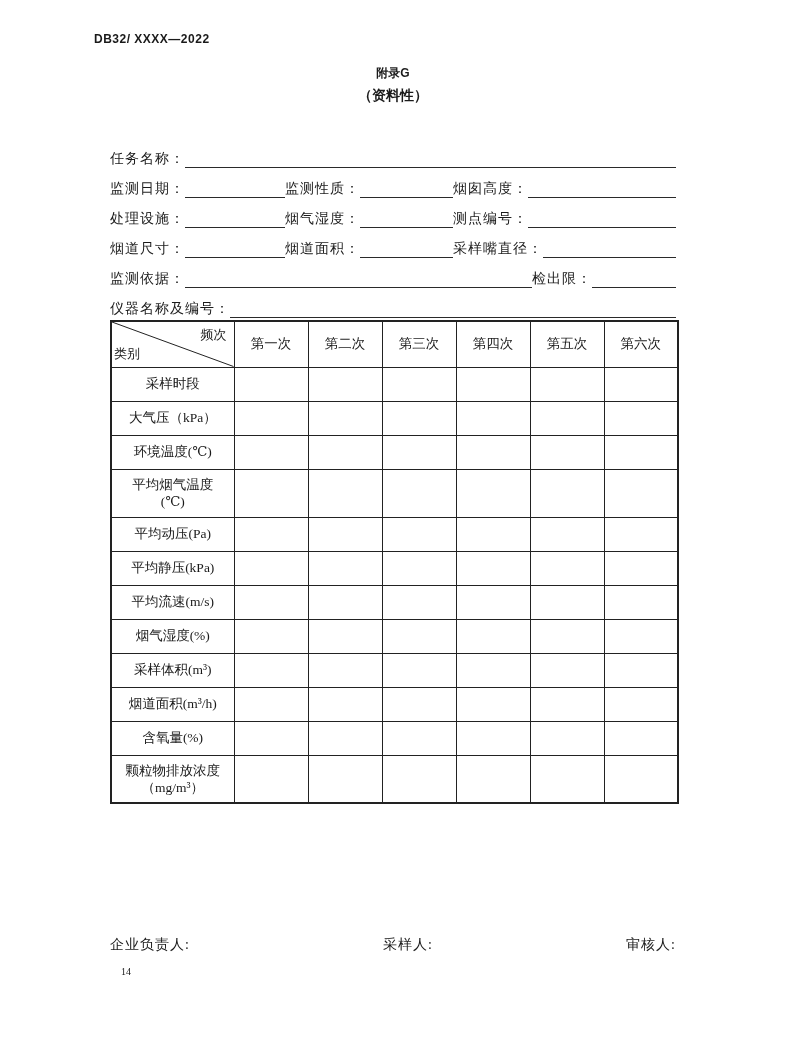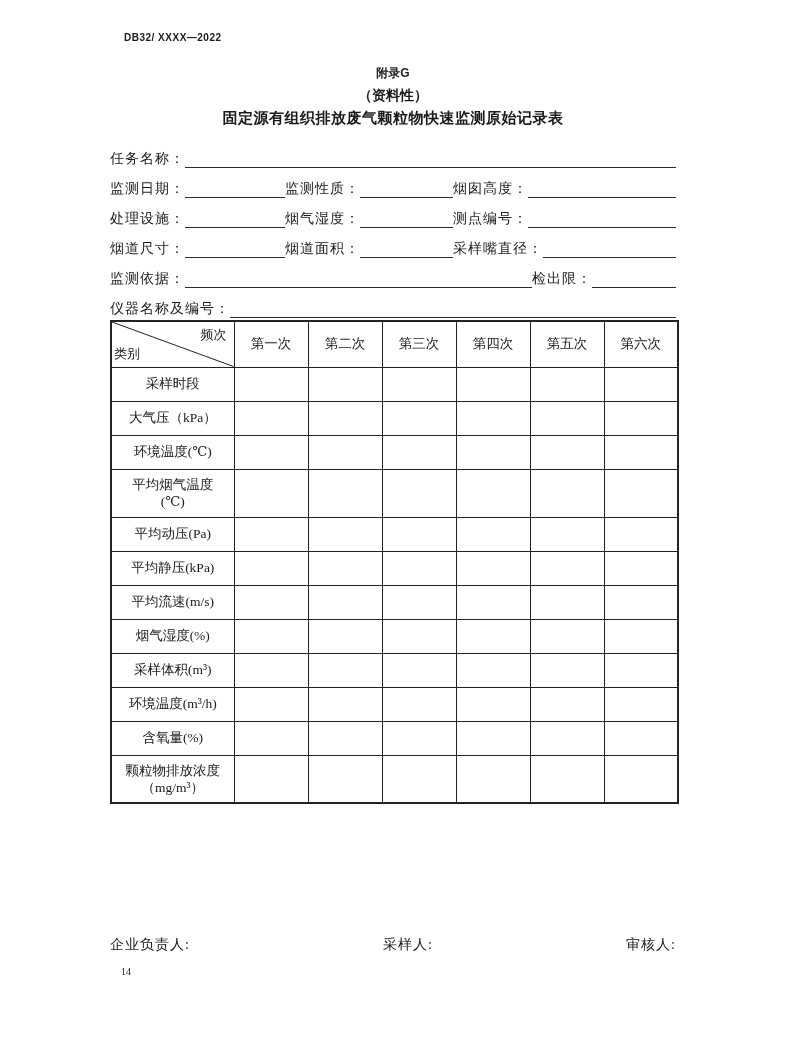--- a/index.html
+++ b/index.html
@@ -5,23 +5,23 @@
   html,body{margin:0;padding:0;background:#fff;}
   .page{
     position:relative;
     width:790px;height:1039px;
     background:#ffffff;
     font-family:"Liberation Serif","DejaVu Serif",serif;
     color:#1a1a1a;
     overflow:hidden;
   }
   .doc-code{
-    position:absolute;left:124px;top:32px;
+    position:absolute;left:94px;top:32px;
     font-family:"Liberation Sans","DejaVu Sans",sans-serif;
-    font-weight:bold;font-size:10px;letter-spacing:.5px;
+    font-weight:bold;font-size:12px;letter-spacing:.5px;
   }
   .titles{
     position:absolute;left:110px;top:62px;width:566px;
     text-align:center;
     font-family:"Liberation Sans","DejaVu Sans",sans-serif;
     font-weight:bold;
   }
   .titles .t1{font-size:12px;line-height:22px;}
   .titles .t2{font-size:14px;line-height:22px;}
   .titles .t3{font-size:15px;line-height:24px;letter-spacing:.5px;}
@@ -80,21 +80,20 @@
 </head>
 <body>
 
 <div class="page">
 
   <div class="doc-code">DB32/ XXXX—2022</div>
 
   <div class="titles">
     <div class="t1">附录G</div>
     <div class="t2">（资料性）</div>
-    <div class="t3">固定源有组织排放废气颗粒物快速监测原始记录表</div>
   </div>
 
   <div class="fields">
     <div class="frow">
       <span class="lbl">任务名称：</span>
         <span class="ul ul-flex"></span>
     </div>
     <div class="frow">
       <span class="lbl">监测日期：</span>
         <span class="ul ul-100"></span>
@@ -254,21 +253,21 @@
           </td>
         <td></td>
           <td></td>
           <td></td>
           <td></td>
           <td></td>
           <td></td>
       </tr>
       <tr class="h-s">
         <td class="rlabel single">
-            <span class="l1">环境温度(m³/h)</span>
+            <span class="l1">烟道面积(m³/h)</span>
           </td>
         <td></td>
           <td></td>
           <td></td>
           <td></td>
           <td></td>
           <td></td>
       </tr>
       <tr class="h-s">
         <td class="rlabel single">

